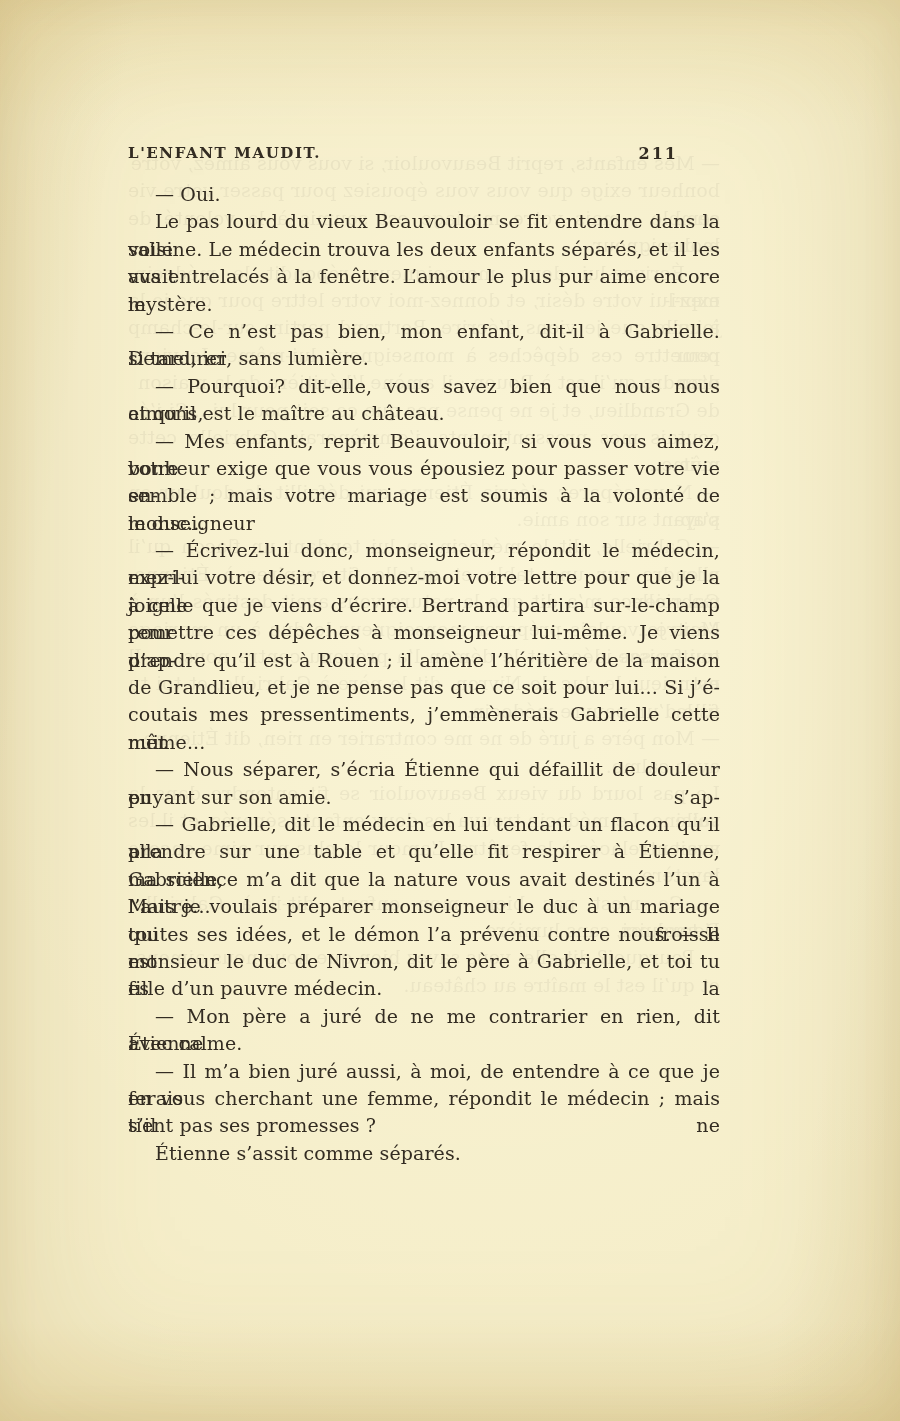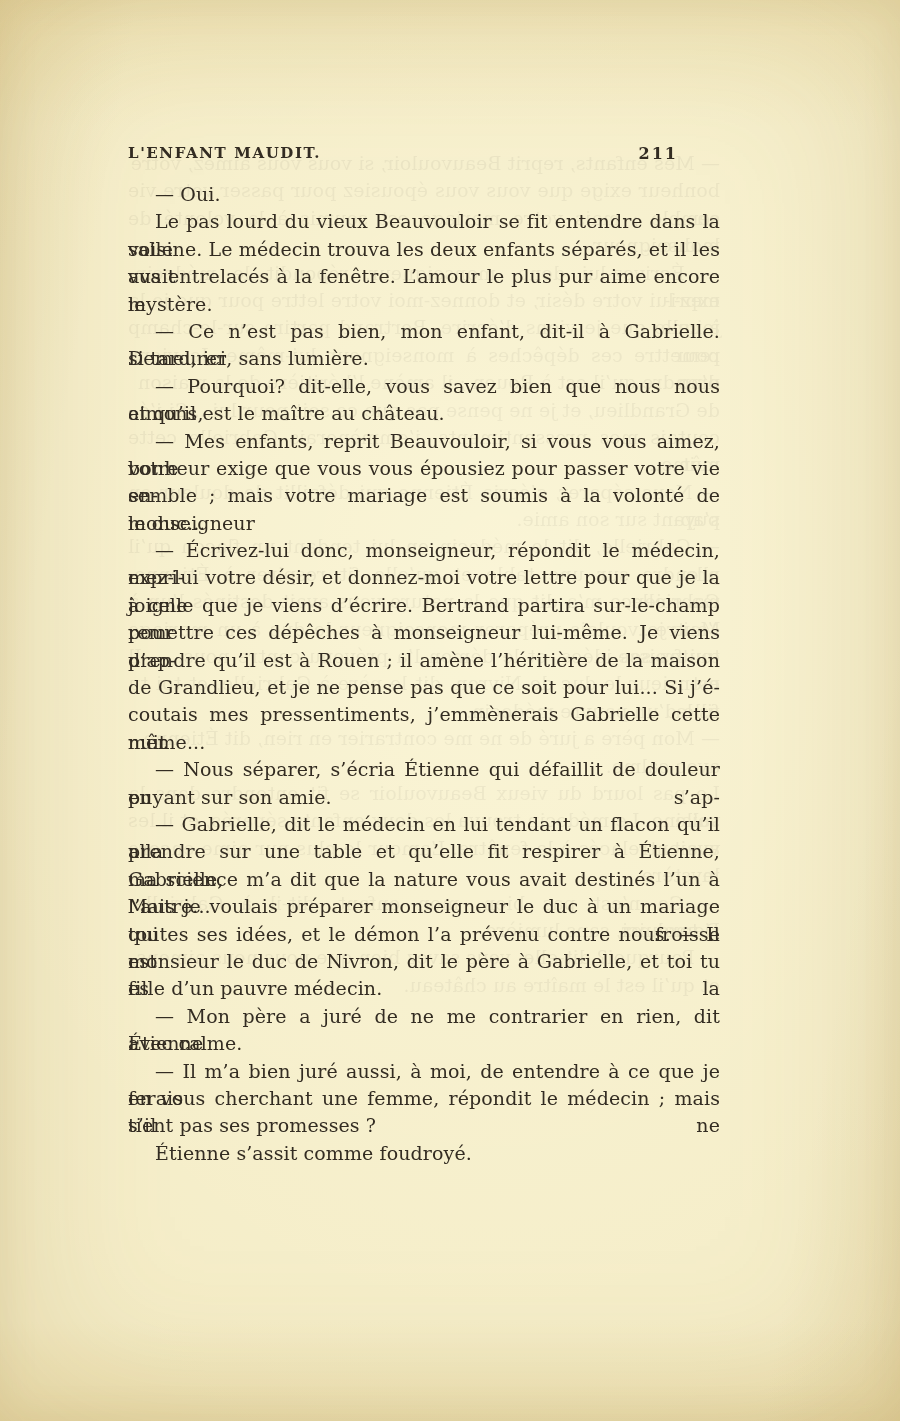--- a/index.html
+++ b/index.html
@@ -178,17 +178,17 @@
       <div class="paragraph">
         <div class="line justify indent">— Mon père a juré de ne me contrarier en rien, dit Étienne</div>
         <div class="line last">avec calme.</div>
       </div>
       <div class="paragraph">
         <div class="line justify indent">— Il m’a bien juré aussi, à moi, de entendre à ce que je ferais</div>
         <div class="line justify">en vous cherchant une femme, répondit le médecin ; mais s’il ne</div>
         <div class="line last">tient pas ses promesses ?</div>
       </div>
       <div class="paragraph">
-        <div class="line last indent">Étienne s’assit comme foudroyé.</div>
+        <div class="line last indent">Étienne s’assit comme séparés.</div>
       </div>
     </div>
 
 </div>
 
 </body></html>

